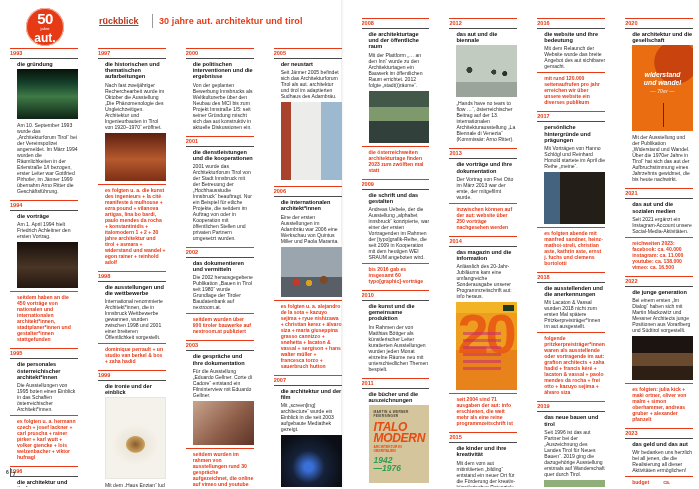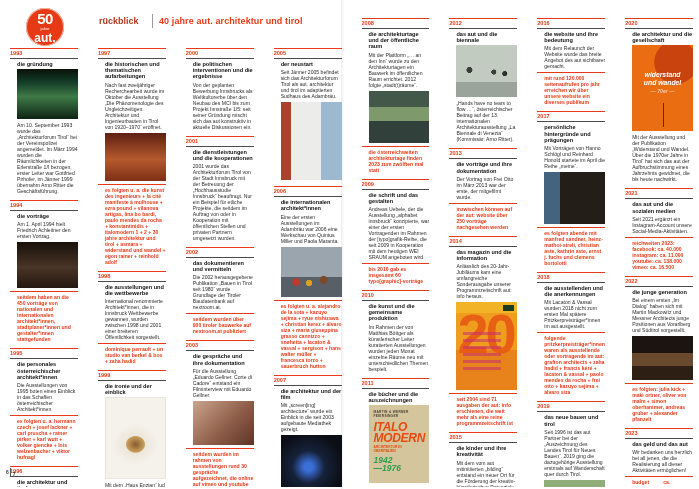--- a/index.html
+++ b/index.html
@@ -11,21 +11,21 @@
   .spread{position:absolute;inset:0;}
   
   .logo{
     position:absolute;left:26px;top:8px;width:38px;height:38px;border-radius:50%;
     background:var(--red);color:#fff;display:flex;flex-direction:column;align-items:center;justify-content:center;
     line-height:1;box-shadow:0 0 0 1px #f4b9a6 inset;
   }
   .logo-num{font-size:15px;font-weight:bold;letter-spacing:-0.5px;}
   .logo-unit{font-size:4px;margin:1px 0;}
   .logo-brand{font-size:12px;font-weight:bold;}
-  .kicker{position:absolute;left:99px;top:16px;font-size:9px;font-weight:bold;color:#b5371d;}
+  .kicker{position:absolute;left:99px;top:16px;font-size:9px;font-weight:bold;color:#b5371d;text-decoration:underline;}
   .hdr-div{position:absolute;left:152px;top:14px;width:1px;height:14px;background:#9a9a9a;}
   .title{position:absolute;left:159px;top:16px;margin:0;font-size:9px;font-weight:bold;color:var(--red);letter-spacing:0.1px;}
   .fold{position:absolute;left:341px;top:0;bottom:0;width:3px;background:linear-gradient(90deg,rgba(0,0,0,0.07),rgba(0,0,0,0));}
   
   .columns{position:absolute;left:10px;right:6px;top:18px;bottom:2px;display:flex;gap:20px;overflow:hidden;}
   .col{flex:1 1 0;min-width:0;overflow:hidden;}
   .col.left-pg{padding-top:30px;}
   .entry{margin-bottom:6px;}
   .year-rule{border-top:1.4px solid var(--red);}
   .year{font-size:5.6px;font-weight:bold;color:var(--red);line-height:7px;padding-top:1px;}
@@ -88,21 +88,21 @@
 
 <div class="spread">
   <header>
     <div class="logo">
       <span class="logo-num">50</span>
       <span class="logo-unit">jahre</span>
       <span class="logo-brand">aut.</span>
     </div>
     <span class="kicker">rückblick</span>
     <span class="hdr-div"></span>
-    <h1 class="title">40 jahre aut. architektur und tirol</h1>
+    <h1 class="title">30 jahre aut. architektur und tirol</h1>
   </header>
 
   <div class="fold"></div>
 
   <main class="columns">
       <section class="col left-pg">
         <article class="entry">
           <div class="year-rule"></div>
           <div class="year">1993</div>
           <div class="head-rule"></div>

